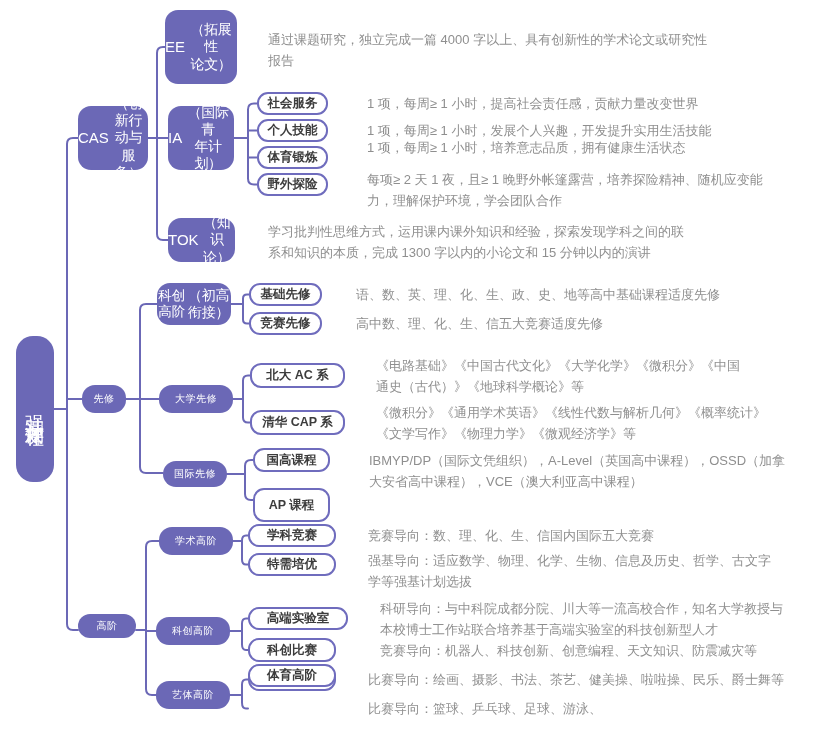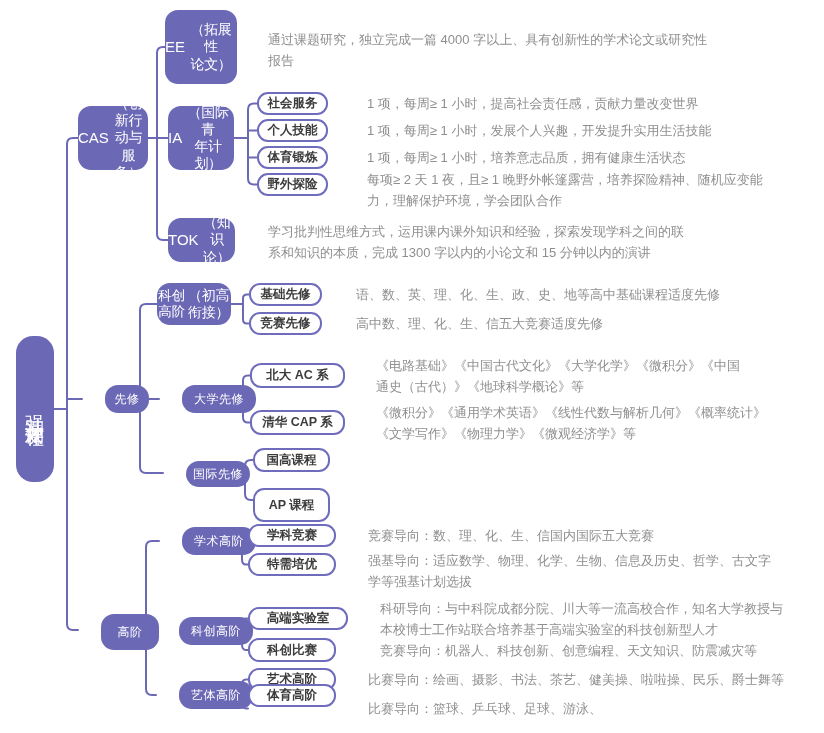--- a/index.html
+++ b/index.html
@@ -14,21 +14,21 @@
   }
   .lines{position:absolute;left:0;top:0;width:824px;height:733px;}
   .lines path{fill:none;stroke:var(--line);stroke-width:2;stroke-linecap:round;}
   .node{
     position:absolute;background:var(--node-fill);color:var(--node-text);
     border-radius:13px;display:flex;align-items:center;
     justify-content:center;text-align:center;line-height:1.22;box-sizing:border-box;
   }
   .node .ttl{font-size:15px;}
   .node .sub{font-size:14px;white-space:pre-line;letter-spacing:-0.3px;}
-  .node.single{font-size:12px;letter-spacing:0.5px;margin-left:23px;}
+  .node.single{font-size:10px;letter-spacing:0.5px;}
   .root-node{
     writing-mode:vertical-rl;text-orientation:upright;font-size:19px;
     letter-spacing:3px;border-radius:17px;
   }
   .leaf{
     position:absolute;background:#fff;border:2px solid var(--leaf-border);
     border-radius:11px;color:var(--leaf-text);font-size:12.5px;font-weight:600;
     display:flex;align-items:center;justify-content:center;box-sizing:border-box;
     white-space:nowrap;
   }
@@ -77,21 +77,21 @@
   <div class="node" style="left:168px;top:106px;width:66px;height:64px">
     <div class="ttl">IA</div>
     <div class="sub">（国际青
 年计划）</div>
   </div>
   <div class="leaf" style="left:257px;top:92px;width:71px;height:23px">社会服务</div>
   <div class="desc nw" style="left:343px;top:93px">1 项，每周≥ 1 小时，提高社会责任感，贡献力量改变世界</div>
   <div class="leaf" style="left:257px;top:119px;width:71px;height:23px">个人技能</div>
   <div class="desc nw" style="left:343px;top:120px">1 项，每周≥ 1 小时，发展个人兴趣，开发提升实用生活技能</div>
   <div class="leaf" style="left:257px;top:146px;width:71px;height:23px">体育锻炼</div>
-  <div class="desc nw" style="left:343px;top:147px">1 项，每周≥ 1 小时，培养意志品质，拥有健康生活状态</div>
+  <div class="desc nw" style="left:343px;top:137px">1 项，每周≥ 1 小时，培养意志品质，拥有健康生活状态</div>
   <div class="leaf" style="left:257px;top:173px;width:71px;height:23px">野外探险</div>
   <div class="desc" style="left:343px;top:169px;width:408px">每项≥ 2 天 1 夜，且≥ 1 晚野外帐篷露营，培养探险精神、随机应变能力，理解保护环境，学会团队合作</div>
 
   <div class="node" style="left:168px;top:218px;width:67px;height:44px">
     <div class="ttl">TOK</div>
     <div class="sub">（知识论）</div>
   </div>
   <div class="desc" style="left:244px;top:221px;width:424px">学习批判性思维方式，运用课内课外知识和经验，探索发现学科之间的联系和知识的本质，完成 1300 字以内的小论文和 15 分钟以内的演讲</div>
 
   <div class="node single" style="left:82px;top:385px;width:44px;height:28px">先修</div>
@@ -106,36 +106,37 @@
   <div class="desc nw" style="left:332px;top:313px">高中数、理、化、生、信五大竞赛适度先修</div>
 
   <div class="node single" style="left:159px;top:385px;width:74px;height:28px">大学先修</div>
   <div class="leaf" style="left:250px;top:363px;width:95px;height:25px">北大 AC 系</div>
   <div class="desc" style="left:352px;top:355px;width:370px">《电路基础》《中国古代文化》《大学化学》《微积分》《中国通史（古代）》《地球科学概论》等</div>
   <div class="leaf" style="left:250px;top:410px;width:95px;height:25px">清华 CAP 系</div>
   <div class="desc" style="left:352px;top:402px;width:410px">《微积分》《通用学术英语》《线性代数与解析几何》《概率统计》《文学写作》《物理力学》《微观经济学》等</div>
 
   <div class="node single" style="left:163px;top:461px;width:64px;height:26px">国际先修</div>
   <div class="leaf" style="left:253px;top:448px;width:77px;height:24px">国高课程</div>
+  <div class="desc" style="left:345px;top:450px;width:420px">IBMYP/DP（国际文凭组织），A-Level（英国高中课程），OSSD（加拿大安省高中课程），VCE（澳大利亚高中课程）</div>
   <div class="leaf" style="left:253px;top:488px;width:77px;height:34px">AP 课程</div>
 
-  <div class="node single" style="left:78px;top:614px;width:58px;height:36px">高阶</div>
+  <div class="node single" style="left:78px;top:614px;width:58px;height:24px">高阶</div>
 
   <div class="node single" style="left:159px;top:527px;width:74px;height:28px">学术高阶</div>
   <div class="leaf" style="left:248px;top:524px;width:88px;height:23px">学科竞赛</div>
   <div class="desc nw" style="left:344px;top:525px">竞赛导向：数、理、化、生、信国内国际五大竞赛</div>
   <div class="leaf" style="left:248px;top:553px;width:88px;height:23px">特需培优</div>
   <div class="desc" style="left:344px;top:550px;width:410px">强基导向：适应数学、物理、化学、生物、信息及历史、哲学、古文字学等强基计划选拔</div>
 
   <div class="node single" style="left:156px;top:617px;width:74px;height:28px">科创高阶</div>
   <div class="leaf" style="left:248px;top:607px;width:100px;height:23px">高端实验室</div>
   <div class="desc" style="left:356px;top:598px;width:410px">科研导向：与中科院成都分院、川大等一流高校合作，知名大学教授与本校博士工作站联合培养基于高端实验室的科技创新型人才</div>
   <div class="leaf" style="left:248px;top:638px;width:88px;height:24px">科创比赛</div>
   <div class="desc nw" style="left:356px;top:640px">竞赛导向：机器人、科技创新、创意编程、天文知识、防震减灾等</div>
 
   <div class="node single" style="left:156px;top:681px;width:74px;height:28px">艺体高阶</div>
   <div class="leaf" style="left:248px;top:668px;width:88px;height:23px">艺术高阶</div>
   <div class="desc nw" style="left:344px;top:669px">比赛导向：绘画、摄影、书法、茶艺、健美操、啦啦操、民乐、爵士舞等</div>
-  <div class="leaf" style="left:248px;top:684px;width:88px;height:23px">体育高阶</div>
+  <div class="leaf" style="left:248px;top:664px;width:88px;height:23px">体育高阶</div>
   <div class="desc nw" style="left:344px;top:698px">比赛导向：篮球、乒乓球、足球、游泳、</div>
 
 
 </div>
 
 </body></html>

